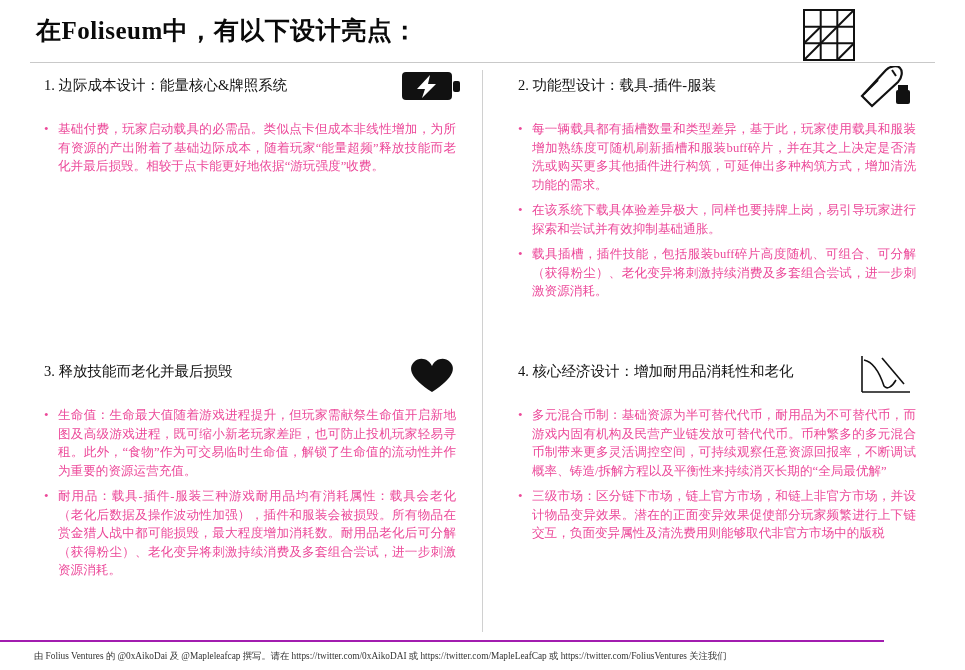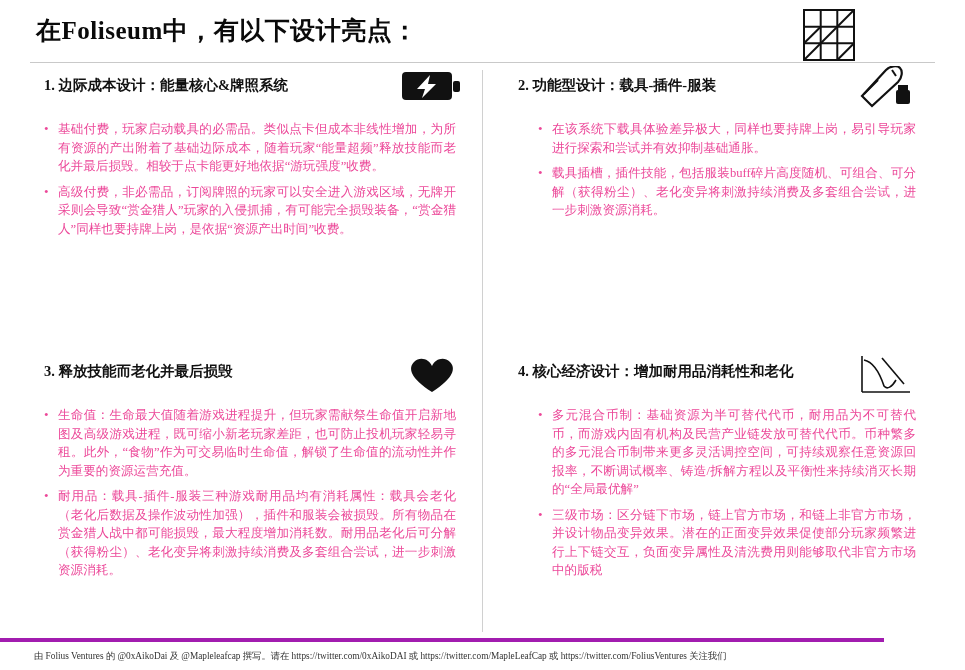--- a/index.html
+++ b/index.html
@@ -56,37 +56,37 @@
   }
   .cell {
     position: relative;
     box-sizing: border-box;
     padding: 54px 18px 6px 14px;
   }
   .cell.left {
     padding-right: 26px;
   }
   .cell.right {
-    padding-left: 56px;
+    padding-left: 36px;
   }
   .divider-v {
     position: absolute;
     left: 482px;
     top: 70px;
     width: 1px;
     height: 562px;
     background: #d0d0d0;
   }
   .head {
     position: absolute;
     top: 10px;
     left: 14px;
     right: 90px;
     font-size: 14.5px;
-    font-weight: bold;
+    font-weight: normal;
     line-height: 1.35;
     color: #111;
   }
   .cell.right .head {
     left: 36px;
   }
   .icon-box {
     position: absolute;
     top: 0px;
     right: 18px;
@@ -114,21 +114,21 @@
     top: -1px;
     font-size: 13px;
     line-height: 1.47;
   }
   .footer {
     position: absolute;
     left: 0;
     right: 0;
     bottom: 0;
     height: 28px;
-    border-top: 4px solid #a21caf;
+    border-top: 2px solid #a21caf;
   }
   .footer-text {
     position: absolute;
     left: 34px;
     top: 8px;
     font-size: 9.3px;
     color: #333333;
     font-family: "Liberation Serif", serif;
     white-space: nowrap;
   }
@@ -166,39 +166,39 @@
       </div>
       <div class="icon-box">
         <svg viewBox="0 0 64 40" width="64" height="40">
           <rect x="2" y="6" width="50" height="28" rx="4" fill="#111"></rect>
           <rect x="53" y="15" width="7" height="11" rx="2" fill="#111"></rect>
           <polygon points="30,9 17,23 25,23 22,32 36,18 28,18" fill="#ffffff"></polygon>
         </svg>
       </div>
       <ul class="points">
         <li>基础付费，玩家启动载具的必需品。类似点卡但成本非线性增加，为所有资源的产出附着了基础边际成本，随着玩家“能量超频”释放技能而老化并最后损毁。相较于点卡能更好地依据“游玩强度”收费。</li>
-        <li>高级付费，非必需品，订阅牌照的玩家可以安全进入游戏区域，无牌开采则会导致“赏金猎人”玩家的入侵抓捕，有可能完全损毁装备，“赏金猎人”同样也要持牌上岗，是依据“资源产出时间”收费。</li>
       </ul>
     </div>
 
     <div class="cell right">
       <div class="head">
         <span>2.</span>
         <span>功能型设计：载具-插件-服装</span>
       </div>
       <div class="icon-box">
         <svg viewBox="0 0 64 44" width="64" height="44">
           <path d="M10 36 L34 10 C38 6 45 5 48 8 C51 11 50 18 46 22 L20 46 Z" fill="none" stroke="#111" stroke-width="2.2" transform="translate(0,-6)"></path>
           <line x1="12" y1="28" x2="26" y2="14" stroke="#111" stroke-width="2"></line>
           <path d="M40 4 L44 10" stroke="#111" stroke-width="2"></path>
           <rect x="44" y="24" width="14" height="14" rx="2" fill="#111"></rect>
           <rect x="46" y="19" width="10" height="5" fill="#111"></rect>
         </svg>
       </div>
       <ul class="points">
+        <li>每一辆载具都有插槽数量和类型差异，基于此，玩家使用载具和服装增加熟练度可随机刷新插槽和服装buff碎片，并在其之上决定是否清洗或购买更多其他插件进行构筑，可延伸出多种构筑方式，增加清洗功能的需求。</li>
         <li>在该系统下载具体验差异极大，同样也要持牌上岗，易引导玩家进行探索和尝试并有效抑制基础通胀。</li>
         <li>载具插槽，插件技能，包括服装buff碎片高度随机、可组合、可分解（获得粉尘）、老化变异将刺激持续消费及多套组合尝试，进一步刺激资源消耗。</li>
       </ul>
     </div>
 
     <div class="cell left">
       <div class="head">
         <span>3.</span>
         <span>释放技能而老化并最后损毁</span>
       </div>

